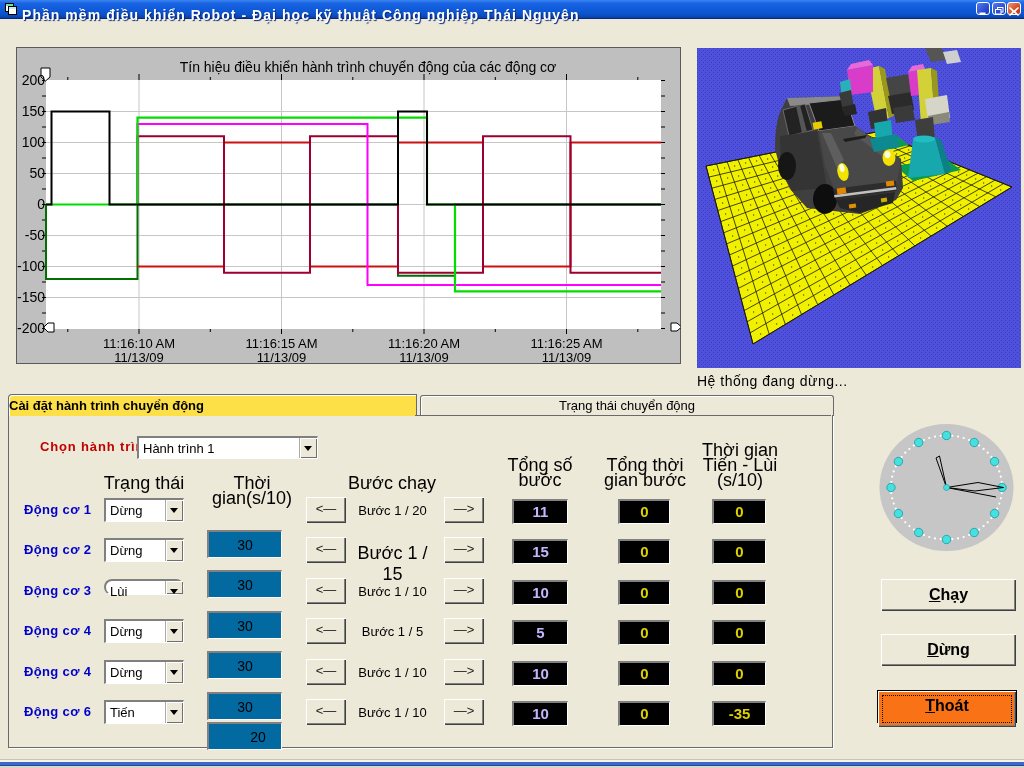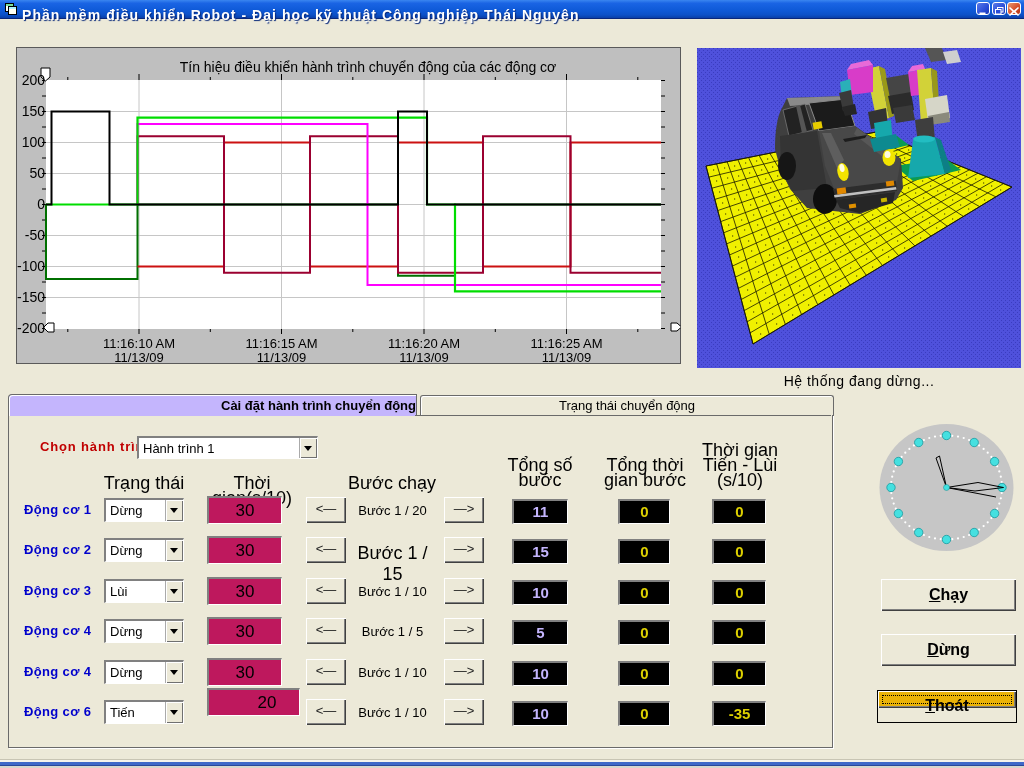--- a/index.html
+++ b/index.html
@@ -8,42 +8,42 @@
 #titlebar{left:0;top:0;width:1024px;height:18px;background:linear-gradient(180deg,#3a86f0 0%,#1a64e4 18%,#0f5ad8 55%,#0c51c8 82%,#0a3fa8 100%);border-bottom:1px solid #09277c;}
 #titletext{left:22px;top:1px;color:#fff;font-weight:bold;font-size:14px;letter-spacing:1.05px;text-shadow:1px 1px 1px #0a2a7a;white-space:nowrap;margin-top:6px;}
 .tbtn{top:2px;width:14px;height:13px;border-radius:3px;border:1px solid #fff;box-sizing:border-box;}
 .tbtn.min{left:976px;background:linear-gradient(135deg,#5a7ae8,#2a4ed8 60%,#1a38b8);}
 .tbtn.max{left:992px;background:linear-gradient(135deg,#5a7ae8,#2a4ed8 60%,#1a38b8);}
 .tbtn.cls{left:1007px;background:linear-gradient(135deg,#e89a72,#d6512d 55%,#b23314);}
 
 #chartpanel{left:16px;top:47px;width:665px;height:317px;background:#bfbfbf;border:1px solid #5a5a5a;box-sizing:border-box;}
 
 #vp3d{left:697px;top:48px;width:324px;height:320px;background:#4d4fd8;}
-#systext{left:697px;top:373px;width:324px;text-align:center;font-size:14px;letter-spacing:0.5px;color:#000;}
-#tab1{left:8px;top:394px;width:407px;height:21px;border:1px solid #6a6a6a;border-bottom:none;border-radius:4px 0 0 0;box-shadow:inset 1px 1px 0 #fff;background:#c4b5fd;text-align:right;font-weight:bold;font-size:13px;line-height:21px;z-index:3;}
+#systext{left:697px;top:373px;width:324px;font-size:14px;letter-spacing:0.5px;color:#000;}
+#tab1{left:8px;top:394px;width:407px;height:21px;border:1px solid #6a6a6a;border-bottom:none;border-radius:4px 0 0 0;box-shadow:inset 1px 1px 0 #fff;background:#fde047;text-align:left;font-weight:bold;font-size:13px;line-height:21px;z-index:3;}
 #tab2{left:420px;top:395px;width:412px;height:20px;border:1px solid #6a6a6a;border-bottom:none;border-radius:3px 3px 0 0;box-shadow:inset 1px 1px 0 #fff;background:#ece9d8;text-align:center;font-size:13px;line-height:20px;}
 #tabpage{left:8px;top:415px;width:823px;height:332px;border:1px solid #6a6a6a;border-top:none;box-shadow:1px 1px 0 #fff;background:#ece9d8;}
 #pagetopline{left:415px;top:415px;width:416px;height:1px;background:#6a6a6a;z-index:4;}
 
 .rlabel{color:#c00000;font-weight:bold;font-size:13px;letter-spacing:0.85px;}
 .blabel{color:#0000cc;font-weight:bold;font-size:13px;letter-spacing:0.35px;}
 .combo{background:#fff;border-top:2px solid #808080;border-left:2px solid #808080;border-right:1px solid #fff;border-bottom:1px solid #fff;box-sizing:border-box;font-size:13px;}
 .combo .ctext{position:absolute;left:4px;top:3px;white-space:nowrap;}
 .combo .cbtn{position:absolute;right:0;top:0;bottom:0;width:17px;background:#ece9d8;border-left:1px solid #aaa;box-shadow:inset 1px 1px 0 #fff,inset -1px -1px 0 #707070;}
 .combo .cbtn:after{content:"";position:absolute;left:4px;top:8px;border-left:4px solid transparent;border-right:4px solid transparent;border-top:5px solid #000;}
-.tinput{background:#be185d;border-top:2px solid #808080;border-left:2px solid #808080;border-right:1px solid #fff;border-bottom:1px solid #fff;box-sizing:border-box;font-size:17px;text-align:center;}
+.tinput{background:#0369a1;border-top:2px solid #808080;border-left:2px solid #808080;border-right:1px solid #fff;border-bottom:1px solid #fff;box-sizing:border-box;font-size:14px;text-align:center;margin-top:34px;}
 .pbtn{background:#ece9d8;box-shadow:inset 1px 1px 0 #fff,inset -1px -1px 0 #404040,inset -2px -2px 0 #808080;text-align:center;box-sizing:border-box;}
 .led{background:#000;border-top:2px solid #808080;border-left:2px solid #808080;border-right:1px solid #fff;border-bottom:1px solid #fff;box-sizing:border-box;text-align:center;font-size:15px;font-weight:bold;}
 .ledg{color:#c4b5fd;}
 .ledy{color:#ddd000;}
 .hdr{font-size:18px;color:#000;text-align:center;line-height:15px;}
 
 .bigbtn{left:881px;width:135px;height:32px;background:#ece9d8;box-shadow:inset 1px 1px 0 #fff,inset -1px -1px 0 #404040,inset -2px -2px 0 #808080;font-size:16px;font-weight:bold;text-align:center;line-height:31px;box-sizing:border-box;}
 #btnthoat{left:877px;top:690px;width:140px;height:33px;border:1px solid #000;background:#ece9d8;box-sizing:border-box;}
-#btnthoatin{left:878px;top:691px;width:138px;height:17px;background:#eab308;box-shadow:inset 1px 1px 0 #fff,inset -1px -1px 0 #404040,inset -2px -2px 0 #808080;font-size:16px;font-weight:bold;text-align:center;line-height:30px;box-sizing:border-box;}
+#btnthoatin{left:878px;top:691px;width:138px;height:36px;background:#f97316;box-shadow:inset 1px 1px 0 #fff,inset -1px -1px 0 #404040,inset -2px -2px 0 #808080;font-size:16px;font-weight:bold;text-align:center;line-height:30px;box-sizing:border-box;}
 .focusdot{position:absolute;left:4px;top:4px;right:4px;bottom:4px;border:1px dotted #000;}
 
 #botline1{left:0;top:759px;width:1024px;height:3px;background:#f4f3ec;border-top:1px solid #c8c5b4;box-sizing:border-box;}
 #botblue{left:0;top:762px;width:1024px;height:4px;background:#3e68c8;border-bottom:1px solid #28489a;box-sizing:border-box;}
 #botgray{left:0;top:766px;width:1024px;height:2px;background:#d6d6ce;}
 </style></head>
 <body>
 <div id="titlebar" class="abs"></div>
 <svg class="abs" style="left:4px;top:2px;z-index:5" width="14" height="14" viewBox="0 0 14 14">
  <rect x="1" y="1" width="9" height="9" fill="#000"></rect>
@@ -289,21 +289,21 @@
       <span class="cbtn"></span>
     </div>
 <div class="abs tinput" style="left:207px;top:536.4px;width:75px;height:28px;line-height:26px;">30</div>
 <div class="abs pbtn" style="left:306px;top:537.4px;width:40px;height:26px;line-height:24px;font-size:13px;color:#222;">&lt;—</div>
 <div class="abs" style="left:347px;top:543.4px;width:91px;text-align:center;font-size:18px;">Bước 1 / 15</div>
 <div class="abs pbtn" style="left:444px;top:537.4px;width:40px;height:26px;line-height:24px;font-size:13px;color:#222;">—&gt;</div>
 <div class="abs led ledg" style="left:512px;top:539.4px;width:56px;height:25px;line-height:22px;">15</div>
 <div class="abs led ledy" style="left:618px;top:539.4px;width:52px;height:25px;line-height:22px;">0</div>
 <div class="abs led ledy" style="left:712px;top:539.4px;width:54px;height:25px;line-height:22px;">0</div>
 <div class="abs blabel" style="left:24px;top:582.8px;">Động cơ 3</div>
-<div class="abs combo" style="left:104px;top:578.8px;width:80px;height:24px;">
+<div class="abs combo" style="left:104px;top:578.8px;width:80px;height:16px;border-radius:9px;">
       <span class="ctext">Lùi</span>
       <span class="cbtn"></span>
     </div>
 <div class="abs tinput" style="left:207px;top:576.8px;width:75px;height:28px;line-height:26px;">30</div>
 <div class="abs pbtn" style="left:306px;top:577.8px;width:40px;height:26px;line-height:24px;font-size:13px;color:#222;">&lt;—</div>
 <div class="abs" style="left:347px;top:583.8px;width:91px;text-align:center;font-size:13px;">Bước 1 / 10</div>
 <div class="abs pbtn" style="left:444px;top:577.8px;width:40px;height:26px;line-height:24px;font-size:13px;color:#222;">—&gt;</div>
 <div class="abs led ledg" style="left:512px;top:579.8px;width:56px;height:25px;line-height:22px;">10</div>
 <div class="abs led ledy" style="left:618px;top:579.8px;width:52px;height:25px;line-height:22px;">0</div>
 <div class="abs led ledy" style="left:712px;top:579.8px;width:54px;height:25px;line-height:22px;">0</div>
@@ -329,21 +329,21 @@
 <div class="abs" style="left:347px;top:664.6px;width:91px;text-align:center;font-size:13px;">Bước 1 / 10</div>
 <div class="abs pbtn" style="left:444px;top:658.6px;width:40px;height:26px;line-height:24px;font-size:13px;color:#222;">—&gt;</div>
 <div class="abs led ledg" style="left:512px;top:660.6px;width:56px;height:25px;line-height:22px;">10</div>
 <div class="abs led ledy" style="left:618px;top:660.6px;width:52px;height:25px;line-height:22px;">0</div>
 <div class="abs led ledy" style="left:712px;top:660.6px;width:54px;height:25px;line-height:22px;">0</div>
 <div class="abs blabel" style="left:24px;top:704.0px;">Động cơ 6</div>
 <div class="abs combo" style="left:104px;top:700.0px;width:80px;height:24px;">
       <span class="ctext">Tiến</span>
       <span class="cbtn"></span>
     </div>
-<div class="abs tinput" style="left:207px;top:688px;width:93px;height:28px;line-height:26px;padding-left:26px;">20</div>
+<div class="abs tinput" style="left:207px;top:688px;width:75px;height:28px;line-height:26px;padding-left:26px;">20</div>
 <div class="abs pbtn" style="left:306px;top:699.0px;width:40px;height:26px;line-height:24px;font-size:13px;color:#222;">&lt;—</div>
 <div class="abs" style="left:347px;top:705.0px;width:91px;text-align:center;font-size:13px;">Bước 1 / 10</div>
 <div class="abs pbtn" style="left:444px;top:699.0px;width:40px;height:26px;line-height:24px;font-size:13px;color:#222;">—&gt;</div>
 <div class="abs led ledg" style="left:512px;top:701.0px;width:56px;height:25px;line-height:22px;">10</div>
 <div class="abs led ledy" style="left:618px;top:701.0px;width:52px;height:25px;line-height:22px;">0</div>
 <div class="abs led ledy" style="left:712px;top:701.0px;width:54px;height:25px;line-height:22px;">-35</div>
 </div>
 
 <svg class="abs" style="left:878px;top:423px;" width="137" height="130" viewBox="0 0 137 130">
  <ellipse cx="68.5" cy="64.5" rx="67" ry="63.5" fill="#c6c6c6"></ellipse>

